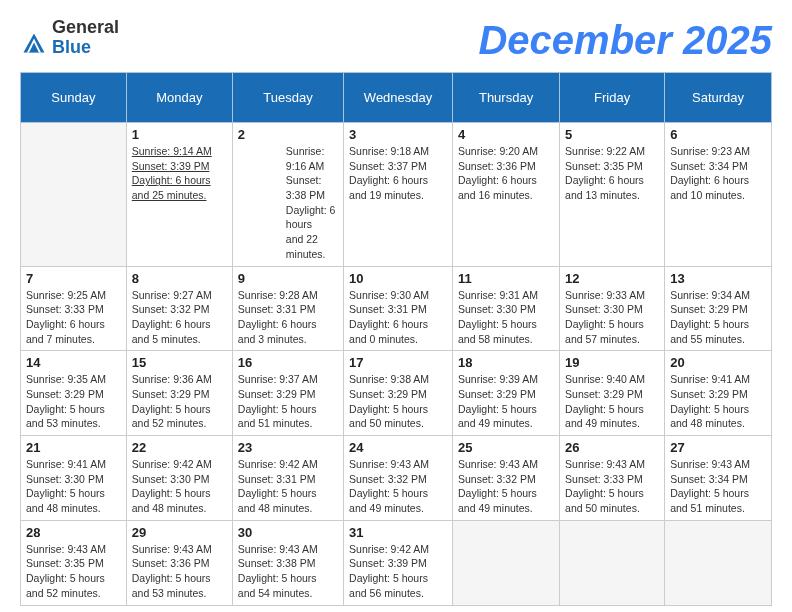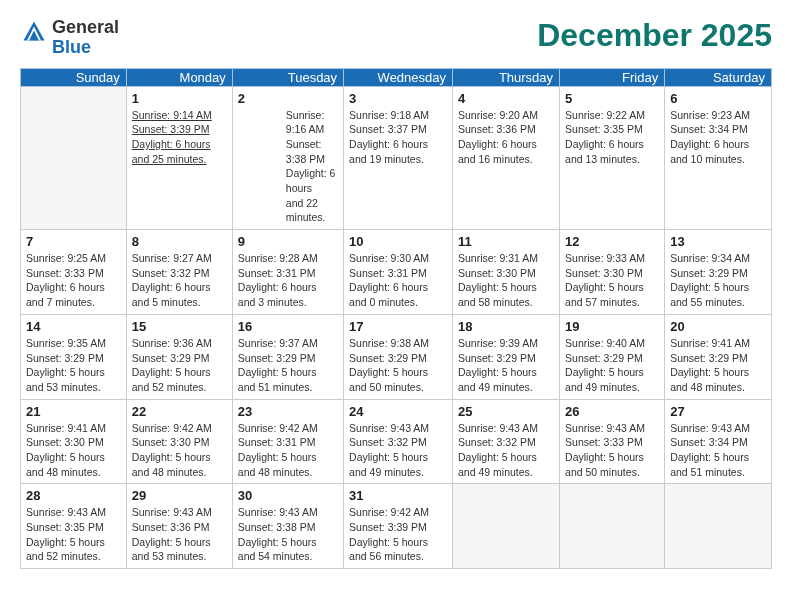--- a/index.html
+++ b/index.html
@@ -15,57 +15,58 @@
       padding: 18px 20px 10px 20px;
     }
     .header-row {
       display: flex;
       align-items: flex-start;
       justify-content: space-between;
       margin-bottom: 10px;
     }
     .logo {
       display: flex;
-      align-items: flex-start;
+      align-items: flex-end;
       gap: 4px;
     }
     .logo-text {
       font-size: 18px;
       font-weight: bold;
       line-height: 1.1;
     }
     .logo-general { color: #333; }
     .logo-blue { color: #1a6cb5; }
     .logo-icon {
       width: 28px;
       height: 28px;
     }
     .title-block {
       text-align: right;
     }
     .month-year {
-      font-size: 32px;
+      font-size: 40px;
       font-weight: bold;
-      color: #0f766e;
+      color: #3b82f6;
       line-height: 1.1;
+      font-style: italic;
     }
     .location {
       font-size: 15px;
       color: #444;
     }
     .calendar {
       width: 100%;
       border-collapse: collapse;
       font-size: 11px;
     }
     .calendar th {
       background: #1a6cb5;
       color: #fff;
-      text-align: right;
-      padding: 1px 6px;
+      text-align: center;
+      padding: 17px 6px;
       font-size: 13px;
       font-weight: normal;
       border: 1px solid #aac4e0;
     }
     .calendar td {
       border: 1px solid #ccc;
       vertical-align: top;
       padding: 4px 5px;
       width: 113px;
       min-height: 80px;

